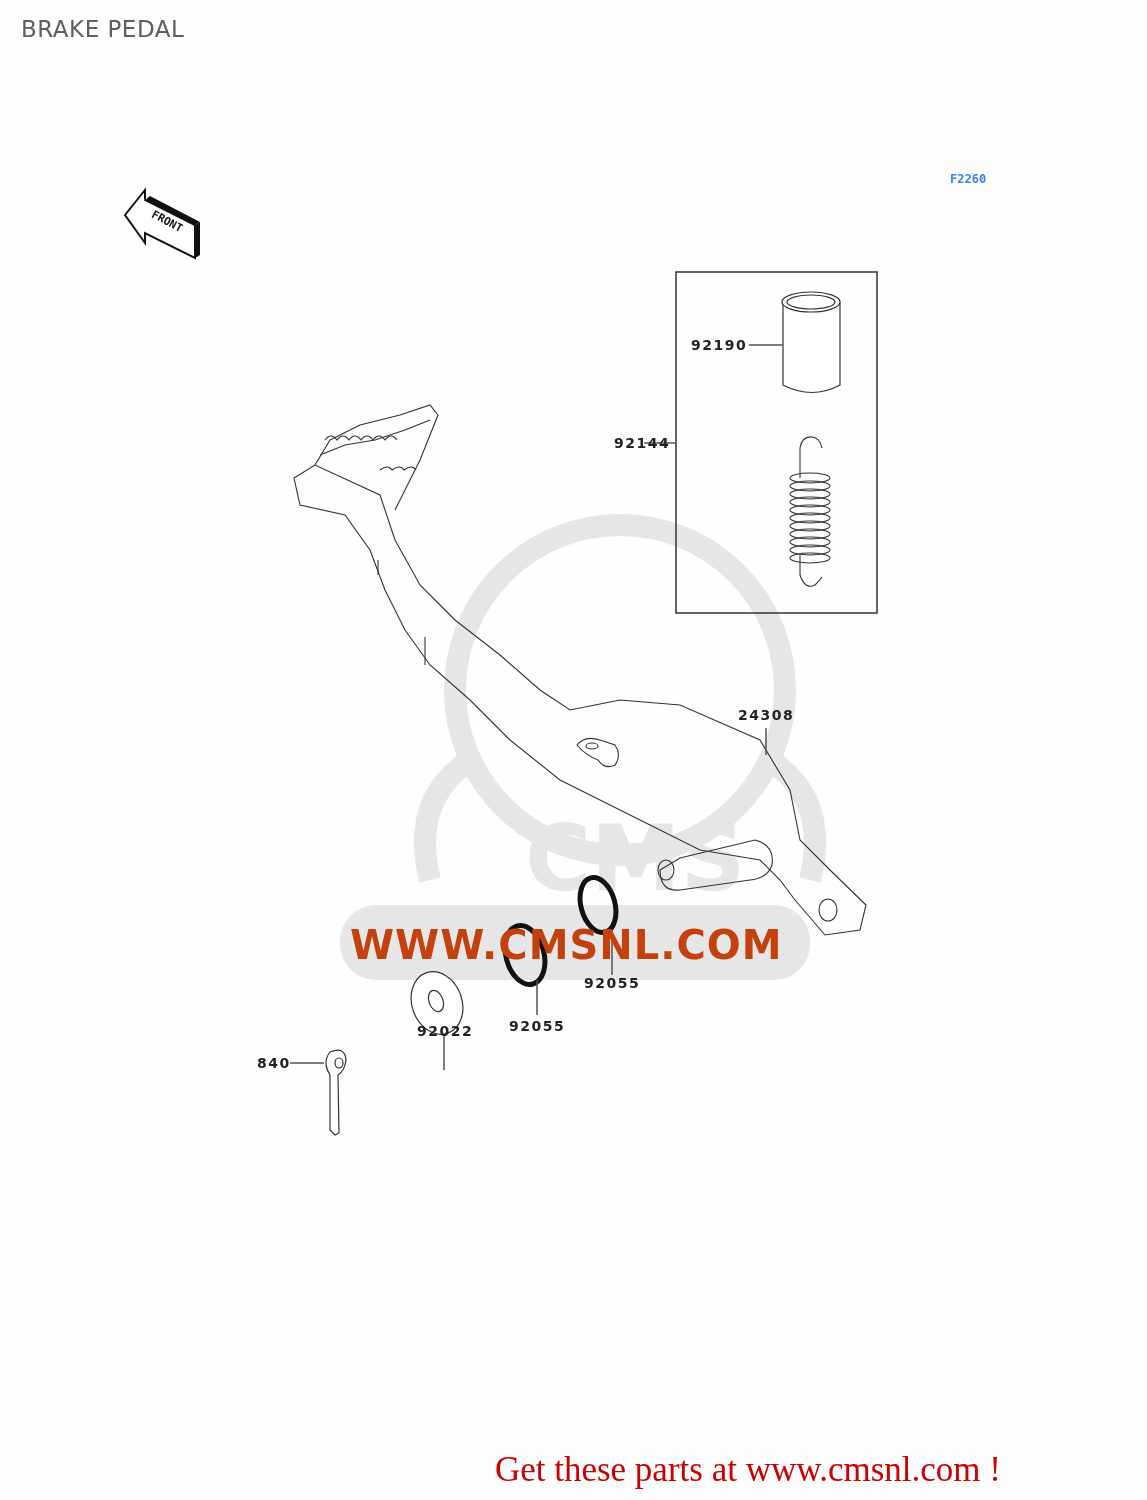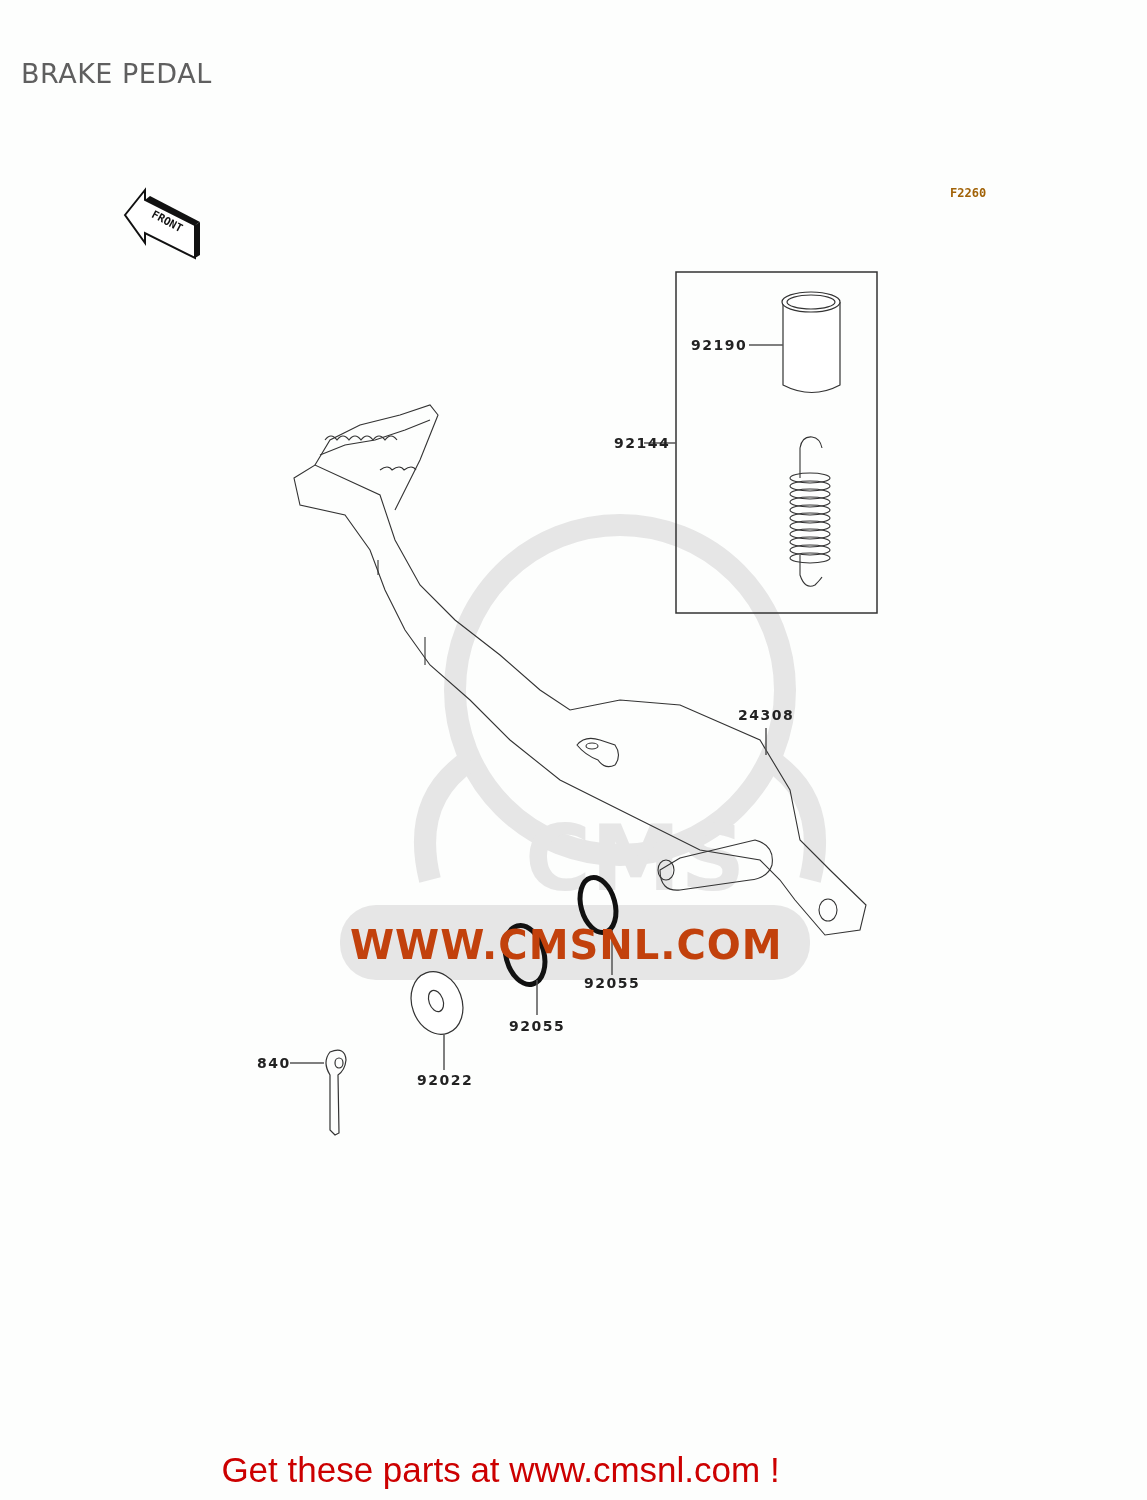--- a/index.html
+++ b/index.html
@@ -1,20 +1,20 @@
 <!DOCTYPE html>
 <html><head>
 <meta charset="utf-8">
 <style>
   html, body { margin: 0; padding: 0; background: #fdfefd; }
   body { width: 1147px; height: 1500px; position: relative; overflow: hidden; font-family: "DejaVu Sans", sans-serif; }
-  .title { position: absolute; left: 21px; top: 16px; font-size: 27px; color: #5f5f5f; letter-spacing: 0.5px; margin-top: 42px; }
-  .fig-code { position: absolute; left: 950px; top: 172px; font-size: 12px; font-weight: bold; color: #a16207; font-family: "DejaVu Sans Mono", monospace; margin-top: 14px; }
+  .title { position: absolute; left: 21px; top: 16px; font-size: 23px; color: #5f5f5f; letter-spacing: 0.5px; }
+  .fig-code { position: absolute; left: 950px; top: 172px; font-size: 12px; font-weight: bold; color: #3b82f6; font-family: "DejaVu Sans Mono", monospace; }
   .label { position: absolute; font-size: 14px; font-weight: bold; color: #222; letter-spacing: 1.5px; font-family: "DejaVu Sans", sans-serif; }
-  .footer { position: absolute; left: 0; width: 1001px; top: 1450px; text-align: center; font-size: 35px; color: #cc0000; font-family: Liberation Sans, sans-serif; }
+  .footer { position: absolute; left: 0; width: 1001px; top: 1450px; text-align: right; font-size: 35px; color: #cc0000; font-family: Liberation Serif, serif; }
   svg.diagram { position: absolute; left: 0; top: 0; }
   .wm-text { position: absolute; left: 350px; top: 922px; font-size: 40px; font-weight: bold; color: #c2410c; letter-spacing: 1px; }
 </style>
 </head>
 <body>
 
 <div class="title">BRAKE PEDAL</div>
 <div class="fig-code">F2260</div>
 
 <svg class="diagram" width="1147" height="1500" viewBox="0 0 1147 1500" xmlns="http://www.w3.org/2000/svg">
@@ -100,16 +100,16 @@
   <line x1="290" y1="1063" x2="324" y2="1063" stroke="#555" stroke-width="1.5"></line>
 </svg>
 
 <div class="wm-text">WWW.CMSNL.COM</div>
 
 <div class="label" style="left:691px; top:337px;text-align:center;">92190</div>
 <div class="label" style="left:586px; top:435px;margin-left:28px;">92144</div>
 <div class="label" style="left:738px; top:707px;">24308</div>
 <div class="label" style="left:584px; top:975px;">92055</div>
 <div class="label" style="left:509px; top:1018px;">92055</div>
-<div class="label" style="left:417px; top:1072px;">92022</div>
+<div class="label" style="left:417px; top:1023px;">92022</div>
 <div class="label" style="left:257px; top:1055px;">840</div>
 
 <div class="footer">Get these parts at www.cmsnl.com !</div>
 
 </body></html>

